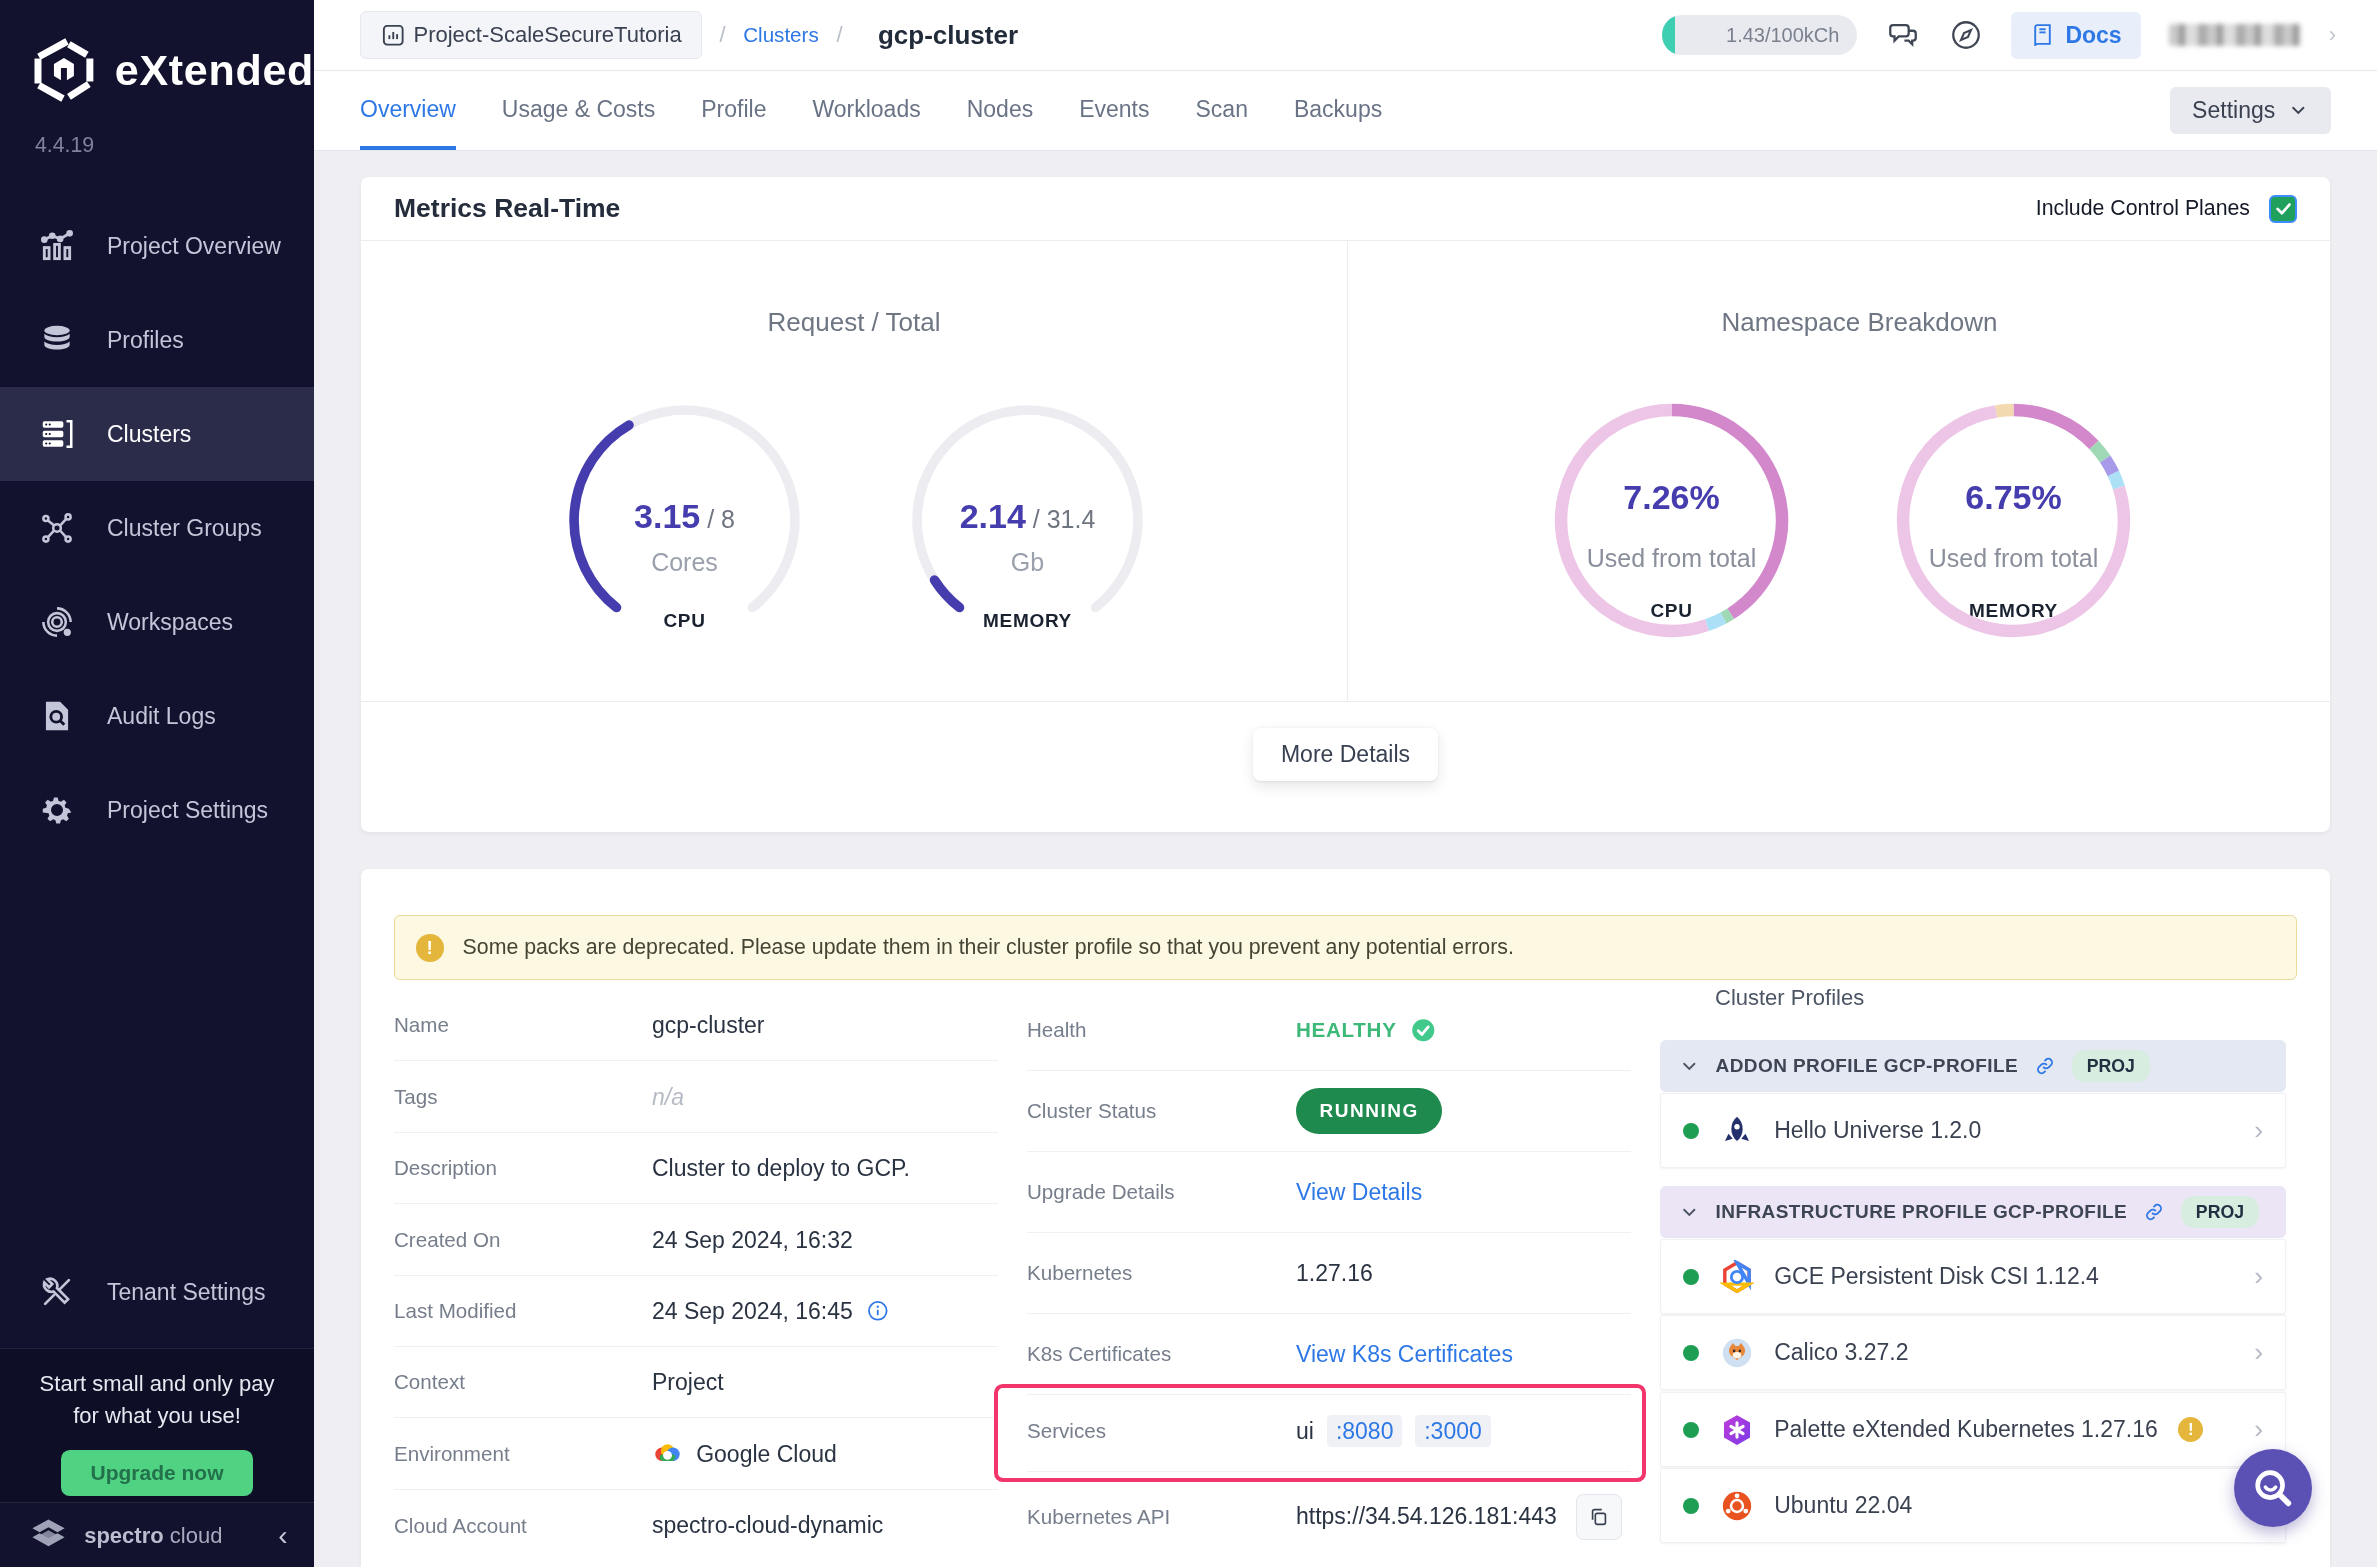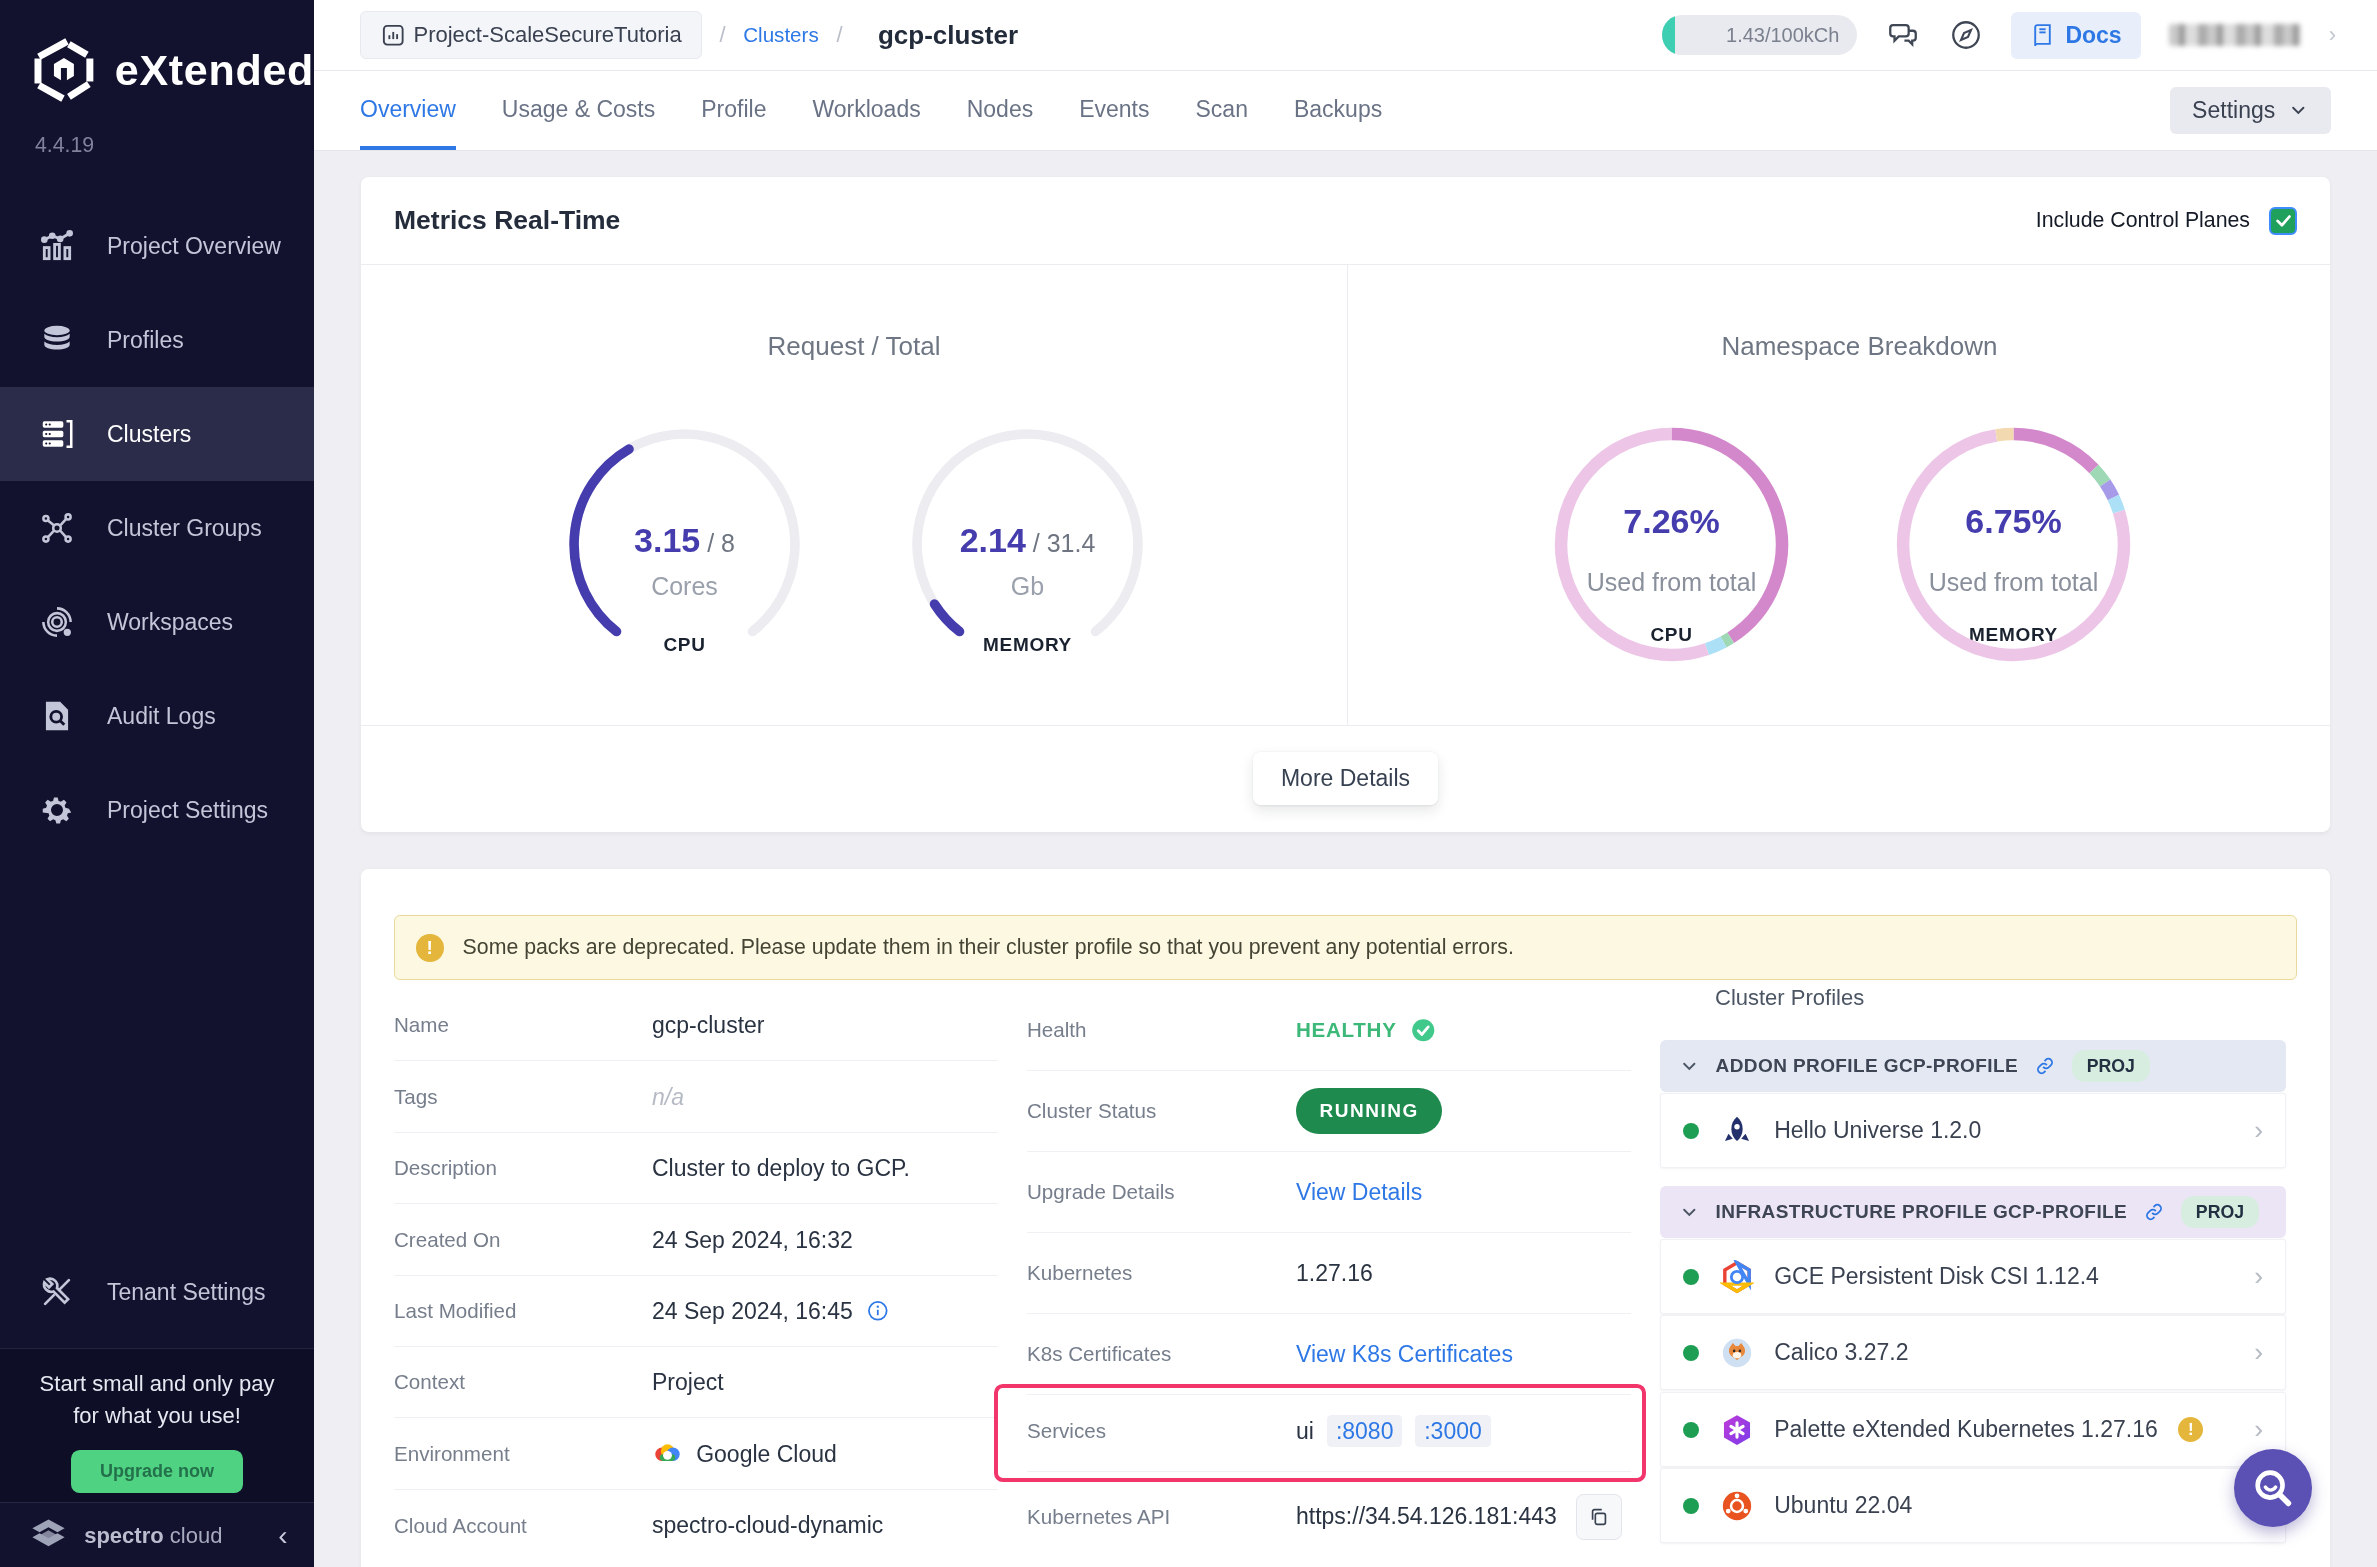--- a/index.html
+++ b/index.html
@@ -16,21 +16,21 @@
   .side-nav{margin-top:41px;}
   .nav-item{height:94px;display:flex;align-items:center;gap:31px;padding-left:38px;
     font-size:23px;color:#C3C6D8;cursor:pointer;}
   .nav-item svg{width:38px;height:38px;flex:0 0 38px;}
   .nav-item.active{background:#2B2B4A;color:#FFFFFF;}
   .side-tenant{position:absolute;top:1245px;left:0;width:100%;}
   .side-promo{position:absolute;top:1348px;left:0;width:314px;height:153px;
     background:#0E0E26;border-top:0.7px solid #23233E;text-align:center;}
   .promo-text{color:#E7E9F2;font-size:22px;line-height:32px;padding-top:19px;}
   .upgrade-btn{display:inline-block;margin-top:17.7px;background:#50D283;color:#23714A;
-    font-size:18px;font-weight:600;padding:11px 29.4px;border-radius:8.8px;cursor:pointer;}
+    font-size:21px;font-weight:600;padding:11px 29.4px;border-radius:8.8px;cursor:pointer;}
   .side-footer{position:absolute;top:1502px;left:0;width:314px;height:66px;
     border-top:0.7px solid #262641;display:flex;align-items:center;padding:0 26.5px;box-sizing:border-box;gap:14.7px;}
   .side-footer .sf-text{font-size:22px;color:#A7ABBE;}
   .side-footer .sf-text b{font-weight:600;color:#B9BDCE;}
   .sf-collapse{margin-left:auto;color:#C7CADB;font-size:28px;cursor:pointer;}
   
   .topbar{position:absolute;left:314px;top:0;width:2063px;height:71px;background:#FFFFFF;
     border-bottom:0.7px solid #E7E8EE;display:flex;align-items:center;box-sizing:border-box;}
   .crumb-chip{margin-left:46px;height:46px;display:flex;align-items:center;gap:7px;
     background:#F4F5F9;border:0.7px solid #E7E9F0;border-radius:5.9px;padding:0 19px;cursor:pointer;}
@@ -54,21 +54,21 @@
     border-bottom:1.5px solid #E4E6EC;display:flex;align-items:center;padding-left:46px;box-sizing:border-box;gap:46px;}
   .tab{height:100%;display:flex;align-items:center;font-size:23px;color:#6A7385;cursor:pointer;
     border-bottom:4.4px solid transparent;box-sizing:border-box;padding-top:2.9px;}
   .tab.active{color:#2E78E6;border-bottom-color:#2E78E6;}
   .settings-btn{margin-left:auto;margin-right:46px;height:47px;display:flex;align-items:center;gap:13.2px;
     background:#E9EAF0;border-radius:5.9px;padding:0 22px;cursor:pointer;}
   .settings-btn span{font-size:23px;color:#3A4150;}
   
   .card1{position:absolute;left:361px;top:177px;width:1969px;height:655px;background:#FFFFFF;
     border-radius:7.4px;box-shadow:0 1.5px 4.4px rgba(30,35,50,.06);}
-  .card1-head{height:88px;display:flex;align-items:center;padding:0 33px;border-bottom:0.7px solid #EBECF0;box-sizing:border-box;}
+  .card1-head{height:64px;display:flex;align-items:center;padding:0 33px;border-bottom:0.7px solid #EBECF0;box-sizing:border-box;}
   .card1-title{font-size:26.5px;font-weight:600;color:#252D3C;}
   .icp{margin-left:auto;display:flex;align-items:center;gap:19px;}
   .icp-label{font-size:21.3px;color:#141A26;}
   .checkbox{width:28px;height:28px;border-radius:5.9px;background:#1FA05C;border:2.2px solid #3F8CFF;
     display:flex;align-items:center;justify-content:center;cursor:pointer;box-sizing:border-box;}
   .card1-body{position:relative;height:460px;}
   .vdiv{position:absolute;left:986px;top:0;width:0.7px;height:460px;background:#EBECF0;}
   .half-title{position:absolute;top:66px;font-size:26px;color:#6F7683;text-align:center;}
   .ht-left{left:0;width:986px;}
   .ht-right{left:964px;width:1069px;}

